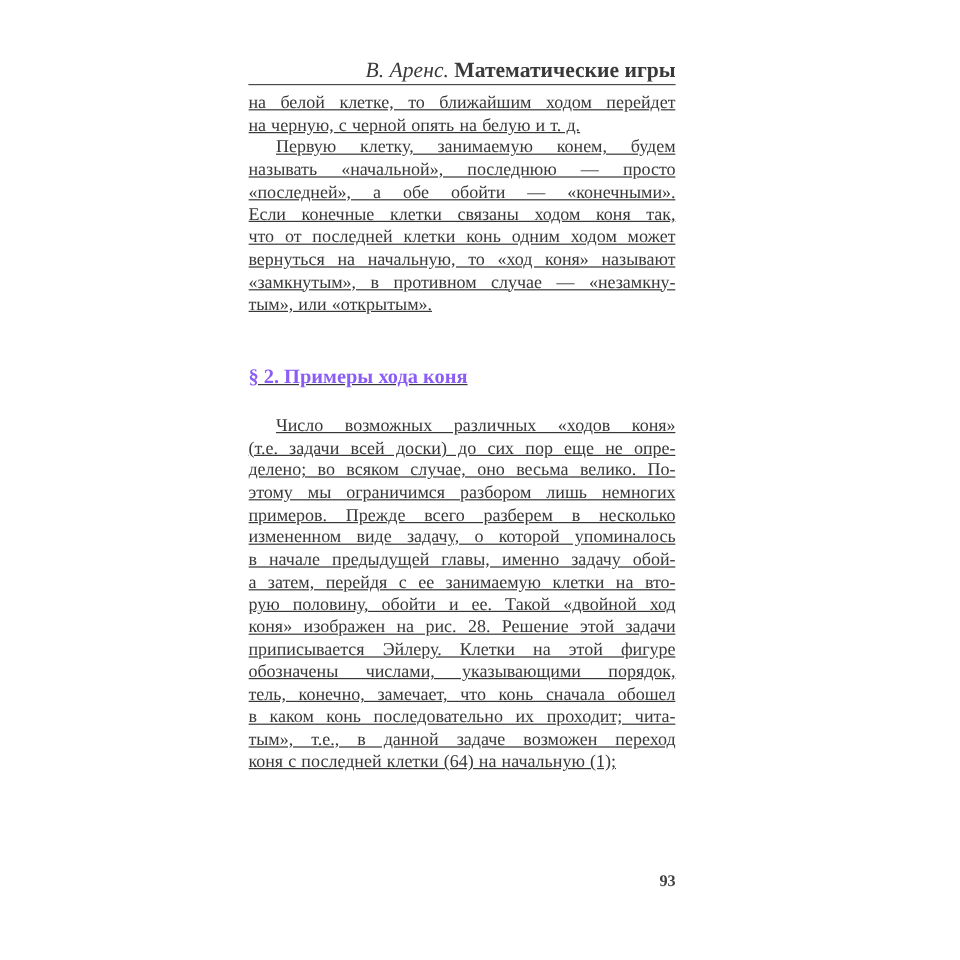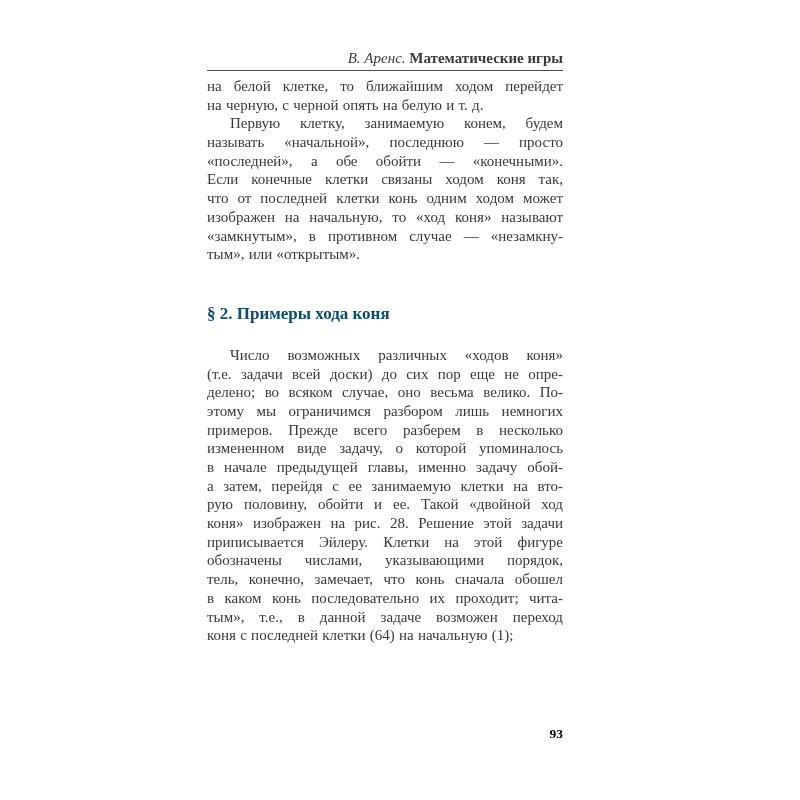--- a/index.html
+++ b/index.html
@@ -15,21 +15,21 @@
     overflow: hidden;
     font-family: "Liberation Serif", "DejaVu Serif", serif;
     color: #383838;
   }
   .running-header {
     position: absolute;
     left: 207px;
     width: 356px;
     top: 50px;
     text-align: right;
-    font-size: 15px;
+    font-size: 18px;
     line-height: 16px;
     color: #3a3a3a;
     white-space: nowrap;
   }
   .running-header .author {
     font-style: italic;
     font-weight: normal;
   }
   .running-header .book-title {
     font-weight: bold;
@@ -45,20 +45,21 @@
     margin: 0;
   }
   .text-block {
     position: absolute;
     left: 207px;
     width: 356px;
     top: 77px;
     font-size: 15px;
     line-height: 18.7px;
     color: #383838;
+    text-decoration: underline;
   }
   .paragraph {
     margin: 0;
     padding: 0;
   }
   .line {
     text-align: justify;
     text-align-last: justify;
     height: 18.7px;
     overflow: hidden;
@@ -67,35 +68,35 @@
   .line.last {
     text-align: justify;
     text-align-last: left;
   }
   .line.indent {
     text-indent: 23px;
   }
   .section-heading {
     font-size: 17px;
     font-weight: bold;
-    color: #0c4a6e;
+    color: #8b5cf6;
     margin: 39px 0 21px 0;
     padding: 0;
     line-height: 22px;
     text-align: left;
   }
   .page-number {
     position: absolute;
     left: 207px;
     width: 356px;
     top: 726px;
     text-align: right;
     font-size: 13.5px;
     font-weight: bold;
-    color: #000000;
+    color: #404040;
   }
 </style>
 </head>
 <body>
 
 <div class="canvas">
 
   <div class="running-header">
     <span class="author">В. Аренс.</span>
     <span> </span>
@@ -108,21 +109,21 @@
       <div class="paragraph">
         <div class="line">на белой клетке, то ближайшим ходом перейдет</div>
         <div class="line last">на черную, с черной опять на белую и т. д.</div>
       </div>
       <div class="paragraph">
         <div class="line indent">Первую клетку, занимаемую конем, будем</div>
         <div class="line">называть «начальной», последнюю — просто</div>
         <div class="line">«последней», а обе обойти — «конечными».</div>
         <div class="line">Если конечные клетки связаны ходом коня так,</div>
         <div class="line">что от последней клетки конь одним ходом может</div>
-        <div class="line">изображен на начальную, то «ход коня» называют</div>
+        <div class="line">вернуться на начальную, то «ход коня» называют</div>
         <div class="line">«замкнутым», в противном случае — «незамкну-</div>
         <div class="line last">тым», или «открытым».</div>
       </div>
       <h2 class="section-heading">§ 2. Примеры хода коня</h2>
       <div class="paragraph">
         <div class="line indent">Число возможных различных «ходов коня»</div>
         <div class="line">(т.е. задачи всей доски) до сих пор еще не опре-</div>
         <div class="line">делено; во всяком случае, оно весьма велико. По-</div>
         <div class="line">этому мы ограничимся разбором лишь немногих</div>
         <div class="line">примеров. Прежде всего разберем в несколько</div>

